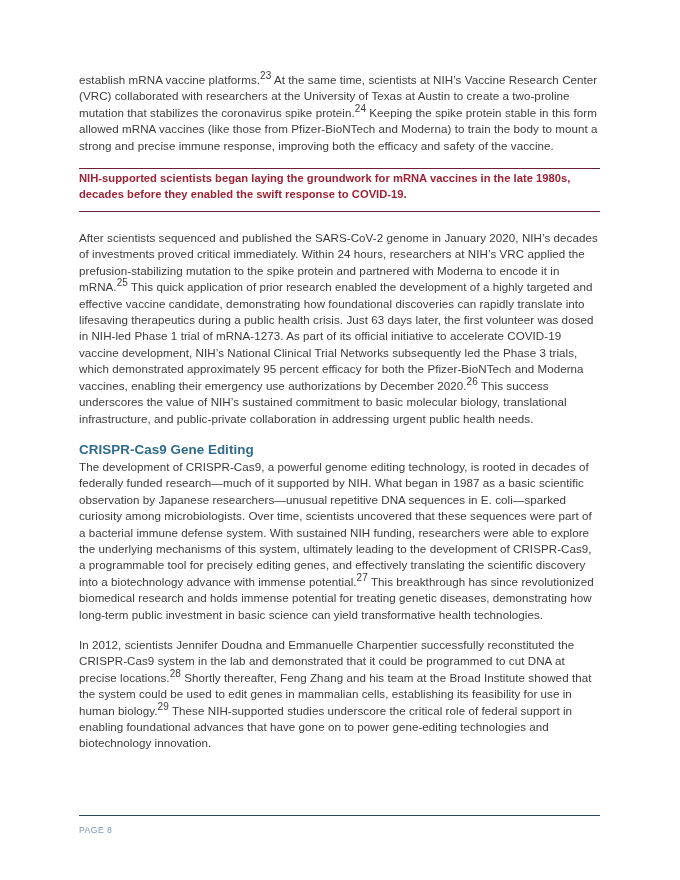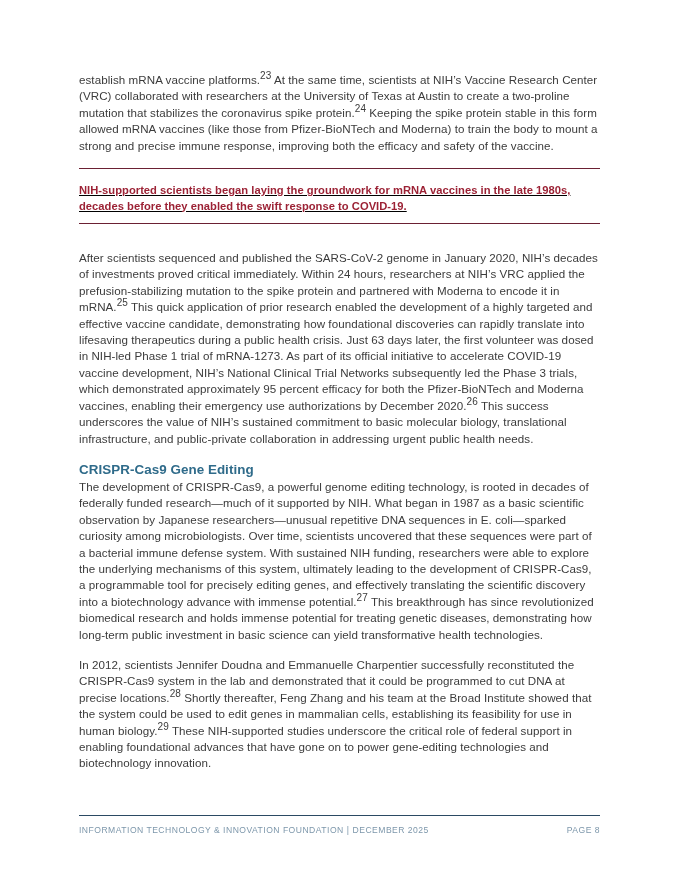--- a/index.html
+++ b/index.html
@@ -44,25 +44,24 @@
   }
 
   sup {
     font-size: 10px;
     vertical-align: super;
     line-height: 0;
   }
 
   
   .pullquote {
-    margin: 12px 0 26px 0;
+    margin: 12px 0 18px 0;
     border-top: 1.4px solid #6b2033;
     border-bottom: 1.4px solid #6b2033;
-    padding: 14px 0 9px 0;
-    text-decoration: underline;
+    padding: 2px 0 9px 0;
   }
   .pullquote-text {
     margin: 0;
     font-size: 11.2px;
     line-height: 15.5px;
     font-weight: bold;
     color: #9c2235;
     letter-spacing: 0.002em;
   }
 
@@ -115,17 +114,16 @@
 
     <h2 class="section-heading">CRISPR-Cas9 Gene Editing</h2>
 
     <p class="body-text"><span>The development of CRISPR-Cas9, a powerful genome editing technology, is rooted in decades of federally funded research—much of it supported by NIH. What began in 1987 as a basic scientific observation by Japanese researchers—unusual repetitive DNA sequences in E. coli—sparked curiosity among microbiologists. Over time, scientists uncovered that these sequences were part of a bacterial immune defense system. With sustained NIH funding, researchers were able to explore the underlying mechanisms of this system, ultimately leading to the development of CRISPR-Cas9, a programmable tool for precisely editing genes, and effectively translating the scientific discovery into a biotechnology advance with immense potential.</span><sup>27</sup><span> This breakthrough has since revolutionized biomedical research and holds immense potential for treating genetic diseases, demonstrating how long-term public investment in basic science can yield transformative health technologies.</span></p>
 
     <p class="body-text"><span>In 2012, scientists Jennifer Doudna and Emmanuelle Charpentier successfully reconstituted the CRISPR-Cas9 system in the lab and demonstrated that it could be programmed to cut DNA at precise locations.</span><sup>28</sup><span> Shortly thereafter, Feng Zhang and his team at the Broad Institute showed that the system could be used to edit genes in mammalian cells, establishing its feasibility for use in human biology.</span><sup>29</sup><span> These NIH-supported studies underscore the critical role of federal support in enabling foundational advances that have gone on to power gene-editing technologies and biotechnology innovation.</span></p>
 
   </div>
 
   <div class="footer">
-    <div class="footer-left"><span>INFORMATION TECHNOLOGY &amp; INNOVATION FOUNDATION</span><span class="footer-sep">|</span><span>DECEMBER 2025</span></div>
     <div class="footer-right">PAGE 8</div>
   </div>
 
 </div>
 
 </body></html>

